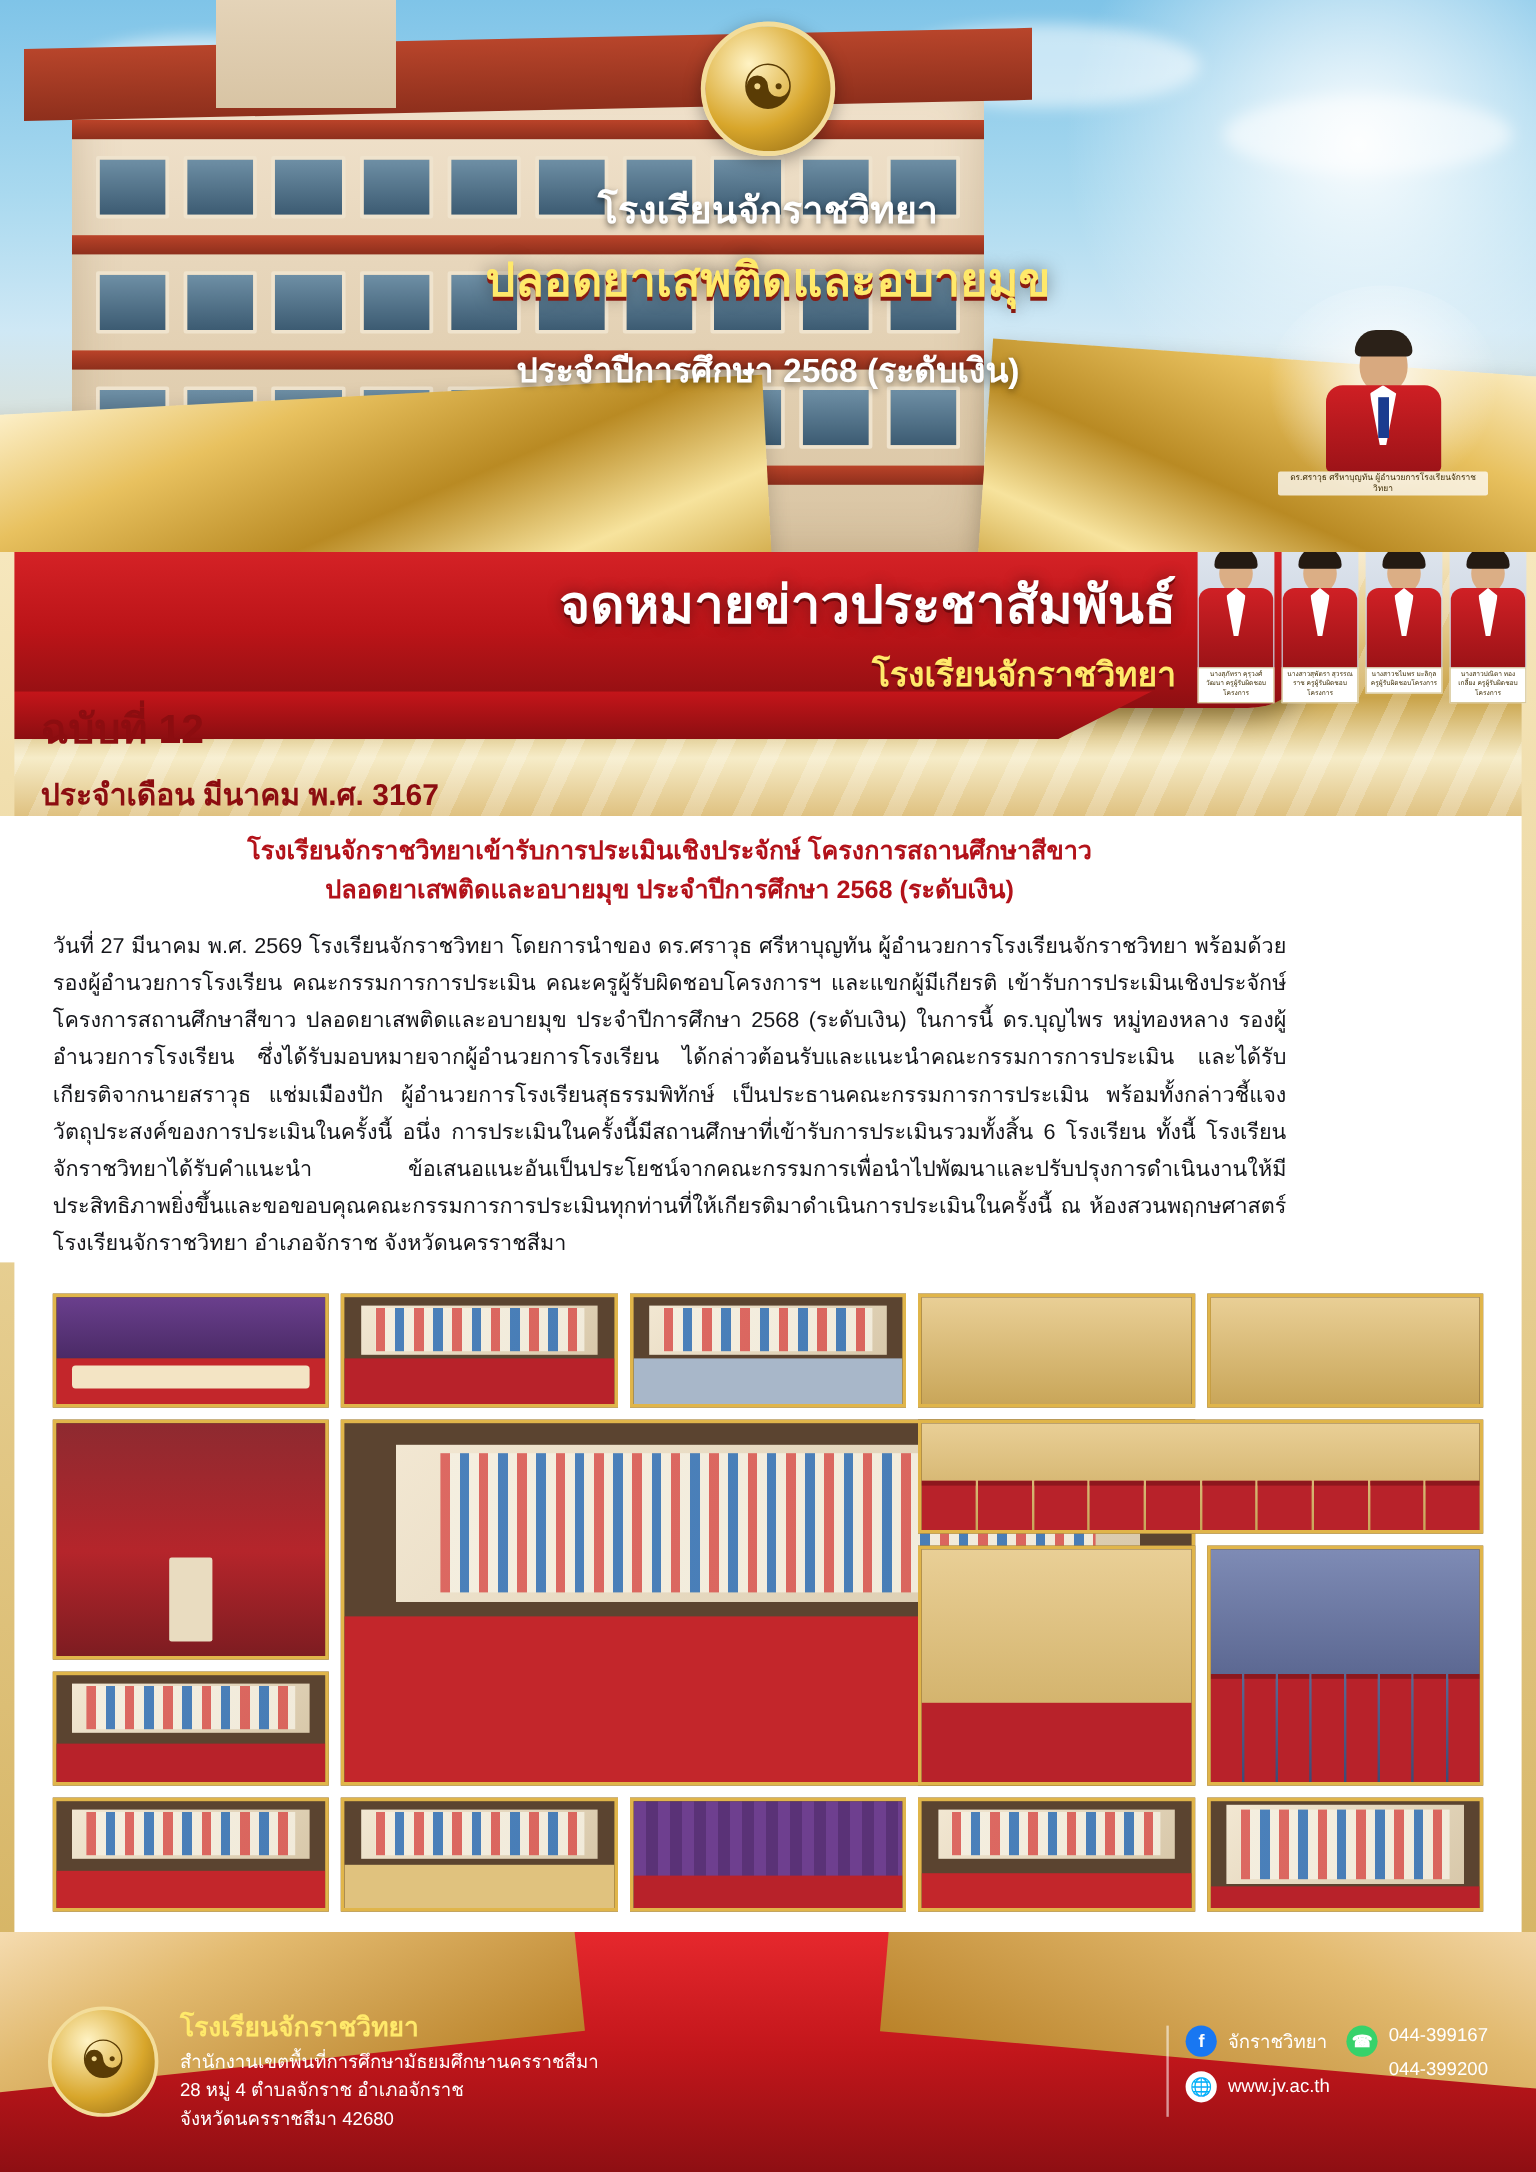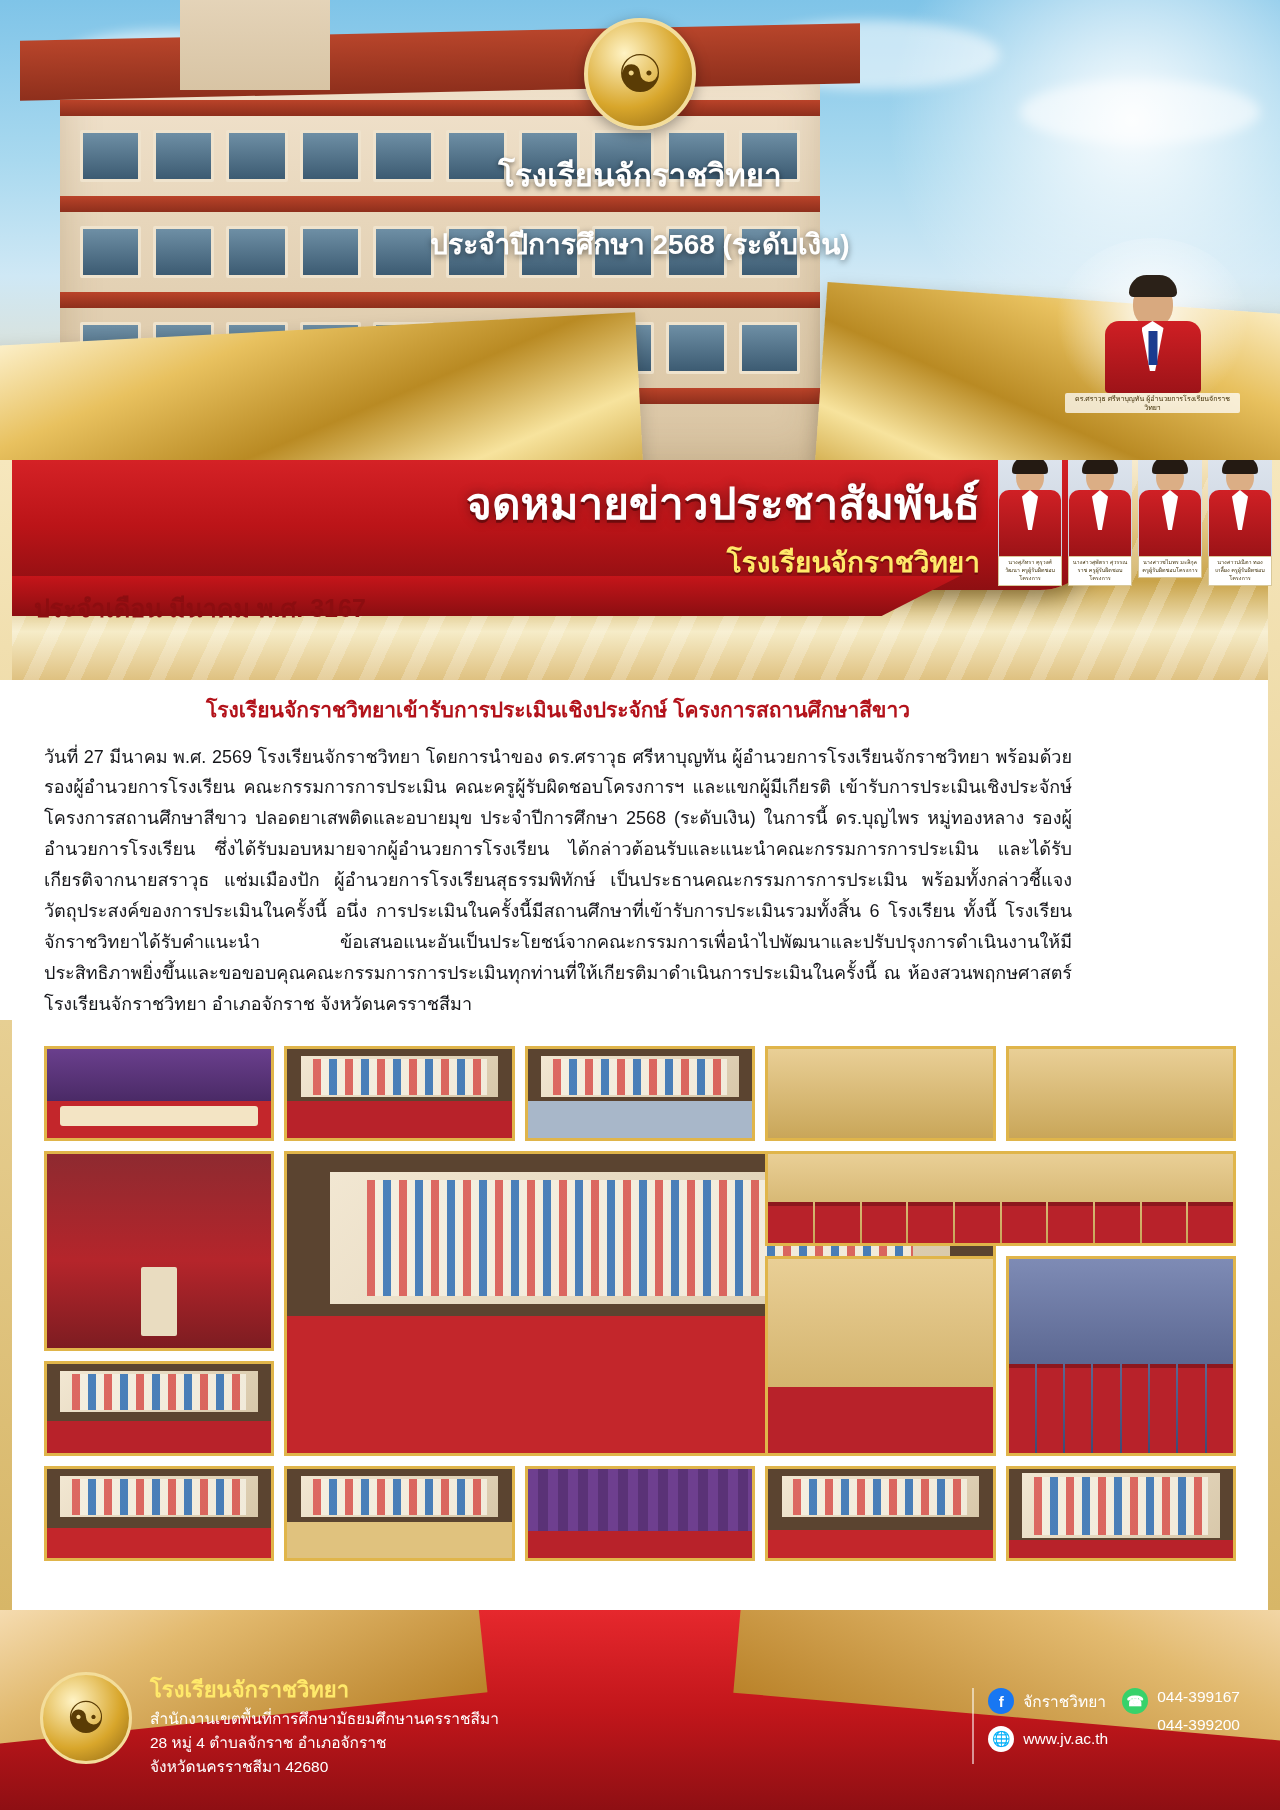--- a/index.html
+++ b/index.html
@@ -334,20 +334,21 @@
   </div>
 
   <div class="sunglow"></div>
   <div class="gold-left"></div>
   <div class="gold-right"></div>
 
   <div class="emblem">☯</div>
 
   <div class="hero-text">
     <div class="h-line1">โรงเรียนจักราชวิทยา</div>
+    <div class="h-line3">ปลอดยาเสพติดและอบายมุข</div>
     <div class="h-line4">ประจำปีการศึกษา 2568 (ระดับเงิน)</div>
   </div>
 
   <div class="portrait">
     <div class="glow"></div>
     <div class="person">
       <div class="head"></div>
       <div class="body"></div>
     </div>
     <div class="cap">ดร.ศราวุธ ศรีหาบุญทัน
@@ -358,20 +359,21 @@
 <div class="band-wrap">
   <div class="band-gold"></div>
   <div class="band-red"></div>
 
   <div class="band-title">
     <div class="t1">จดหมายข่าวประชาสัมพันธ์</div>
     <div class="t2">โรงเรียนจักราชวิทยา</div>
   </div>
 
   <div class="issue-box">
+    <div class="issue-no">ฉบับที่ 12</div>
     <div class="issue-month">ประจำเดือน มีนาคม พ.ศ. 3167</div>
   </div>
 
   <div class="staff">
     <div class="cell">
       <div class="ph">
           <div class="h"></div>
           <div class="b"></div>
         </div>
       <div class="nm">นางสุภัทรา คุรุวงศ์วัฒนา
@@ -403,20 +405,21 @@
     </div>
   </div>
 </div>
 
 <div class="edge-l"></div>
 <div class="edge-r"></div>
 
 <div class="article">
   <div class="a-title">
     <div>โรงเรียนจักราชวิทยาเข้ารับการประเมินเชิงประจักษ์ โครงการสถานศึกษาสีขาว</div>
+    <div>ปลอดยาเสพติดและอบายมุข ประจำปีการศึกษา 2568 (ระดับเงิน)</div>
   </div>
   <div class="a-body">วันที่ 27 มีนาคม พ.ศ. 2569 โรงเรียนจักราชวิทยา โดยการนำของ ดร.ศราวุธ ศรีหาบุญทัน ผู้อำนวยการโรงเรียนจักราชวิทยา พร้อมด้วย รองผู้อำนวยการโรงเรียน คณะกรรมการการประเมิน คณะครูผู้รับผิดชอบโครงการฯ และแขกผู้มีเกียรติ เข้ารับการประเมินเชิงประจักษ์ โครงการสถานศึกษาสีขาว ปลอดยาเสพติดและอบายมุข ประจำปีการศึกษา 2568 (ระดับเงิน) ในการนี้ ดร.บุญไพร หมู่ทองหลาง รองผู้อำนวยการโรงเรียน ซึ่งได้รับมอบหมายจากผู้อำนวยการโรงเรียน ได้กล่าวต้อนรับและแนะนำคณะกรรมการการประเมิน และได้รับเกียรติจากนายสราวุธ แช่มเมืองปัก ผู้อำนวยการโรงเรียนสุธรรมพิทักษ์ เป็นประธานคณะกรรมการการประเมิน พร้อมทั้งกล่าวชี้แจงวัตถุประสงค์ของการประเมินในครั้งนี้ อนึ่ง การประเมินในครั้งนี้มีสถานศึกษาที่เข้ารับการประเมินรวมทั้งสิ้น 6 โรงเรียน ทั้งนี้ โรงเรียนจักราชวิทยาได้รับคำแนะนำ ข้อเสนอแนะอันเป็นประโยชน์จากคณะกรรมการเพื่อนำไปพัฒนาและปรับปรุงการดำเนินงานให้มีประสิทธิภาพยิ่งขึ้นและขอขอบคุณคณะกรรมการการประเมินทุกท่านที่ให้เกียรติมาดำเนินการประเมินในครั้งนี้ ณ ห้องสวนพฤกษศาสตร์ โรงเรียนจักราชวิทยา อำเภอจักราช จังหวัดนครราชสีมา</div>
 </div>
 
 <div class="gallery">
   <div class="grid">
 
     <div class="photo">
       <div class="scene">
           <div class="wall" style="background:linear-gradient(180deg,#6a3f8d,#4a2a66)"></div>

